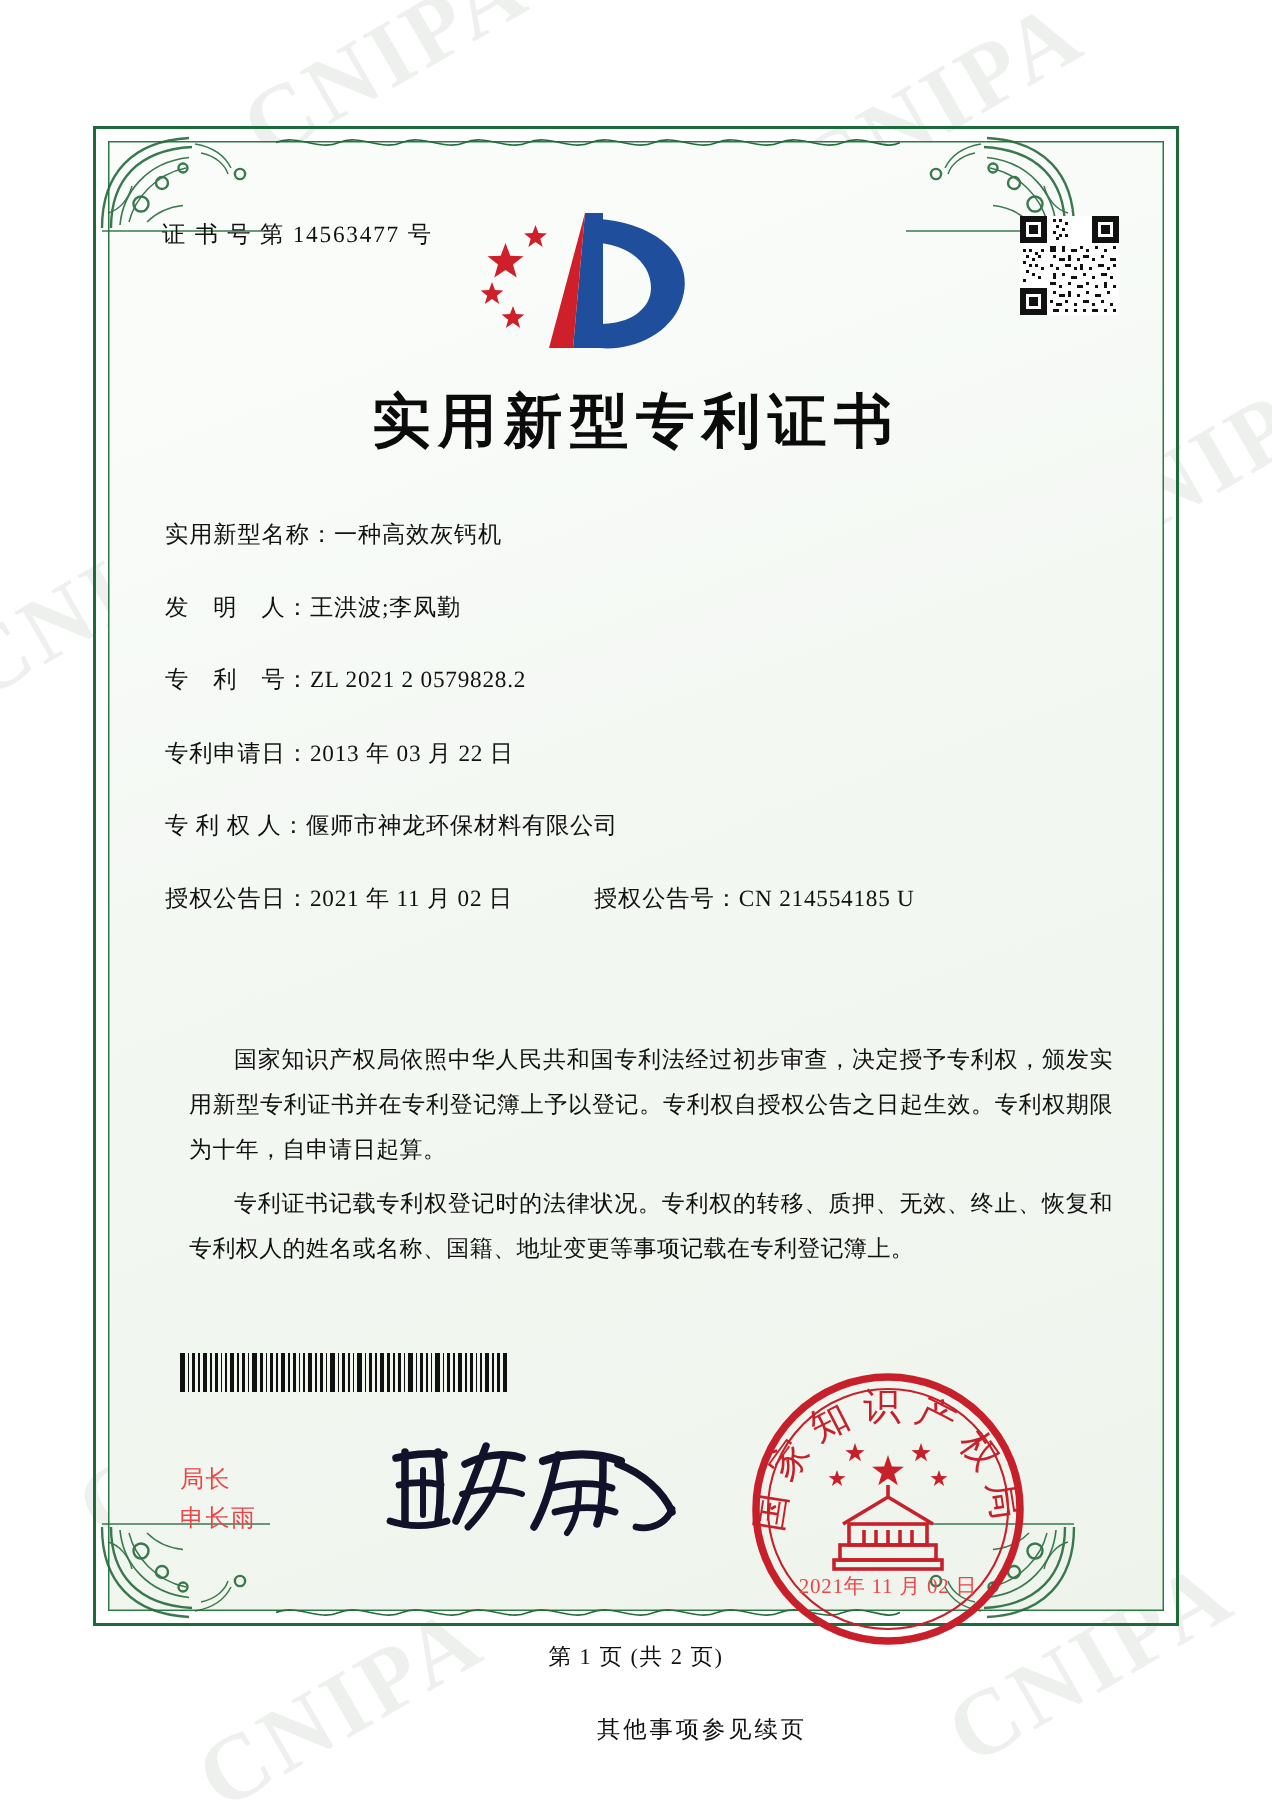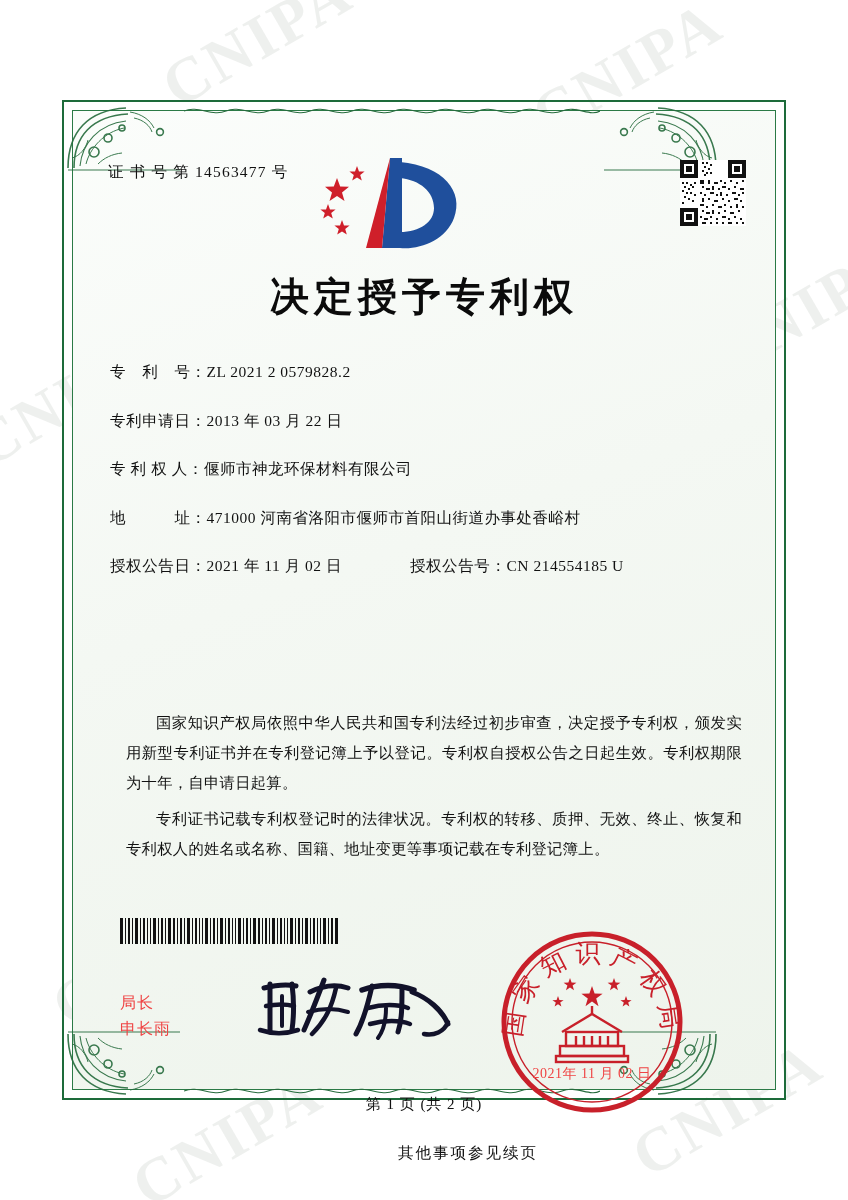--- a/index.html
+++ b/index.html
@@ -29,21 +29,21 @@
     font-weight: bold;
     letter-spacing: 3px;
     white-space: nowrap;
     transform: rotate(-30deg);
     transform-origin: left top;
   }
 
   
   .page {
     position: absolute;
-    left: 0; top: 16px;
+    left: 0; top: 0;
     width: 848px;
     height: 1072px;
     z-index: 2;
   }
   .frame-outer {
     position: absolute;
     left: 62px;
     top: 84px;
     width: 724px;
     height: 1000px;
@@ -151,21 +151,21 @@
   }
   .field-label {
     white-space: pre;
     font-family: "Liberation Serif", serif;
   }
   .field-value {
     font-family: "Liberation Serif", serif;
     letter-spacing: .5px;
   }
   .field-row.two-col .col2 {
-    margin-left: 68px;
+    margin-left: 54px;
     display: flex;
     align-items: baseline;
   }
 
   .paragraphs {
     position: absolute;
     left: 36px;
     top: 598px;
     width: 634px;
     font-size: 15.3px;
@@ -471,38 +471,42 @@
             <rect x="15" y="31" width="1" height="1"></rect>
             <rect x="18" y="31" width="1" height="1"></rect>
           <rect x="21" y="31" width="1" height="1"></rect>
             <rect x="24" y="31" width="2" height="1"></rect>
             <rect x="28" y="31" width="1" height="1"></rect>
           <rect x="31" y="31" width="1" height="1"></rect>
         </g>
       </svg>
     </div>
 
-    <div class="doc-title">决定授予专利权</div>
+    <div class="doc-title">实用新型专利证书</div>
 
     <div class="fields">
+      <div class="field-row">
+        <span class="field-label">实用新型名称：</span>
+        <span class="field-value">一种高效灰钙机</span>
+      </div>
+      <div class="field-row">
+        <span class="field-label">发　明　人：</span>
+        <span class="field-value">王洪波;李凤勤</span>
+      </div>
       <div class="field-row">
         <span class="field-label">专　利　号：</span>
         <span class="field-value">ZL 2021 2 0579828.2</span>
       </div>
       <div class="field-row">
         <span class="field-label">专利申请日：</span>
         <span class="field-value">2013 年 03 月 22 日</span>
       </div>
       <div class="field-row">
         <span class="field-label">专 利 权 人：</span>
         <span class="field-value">偃师市神龙环保材料有限公司</span>
-      </div>
-      <div class="field-row">
-        <span class="field-label">地　　　址：</span>
-        <span class="field-value">471000 河南省洛阳市偃师市首阳山街道办事处香峪村</span>
       </div>
       <div class="field-row two-col">
         <span class="field-label">授权公告日：</span>
         <span class="field-value">2021 年 11 月 02 日</span>
         <span class="col2">
           <span class="field-label">授权公告号：</span>
           <span class="field-value">CN 214554185 U</span>
         </span>
       </div>
     </div>

